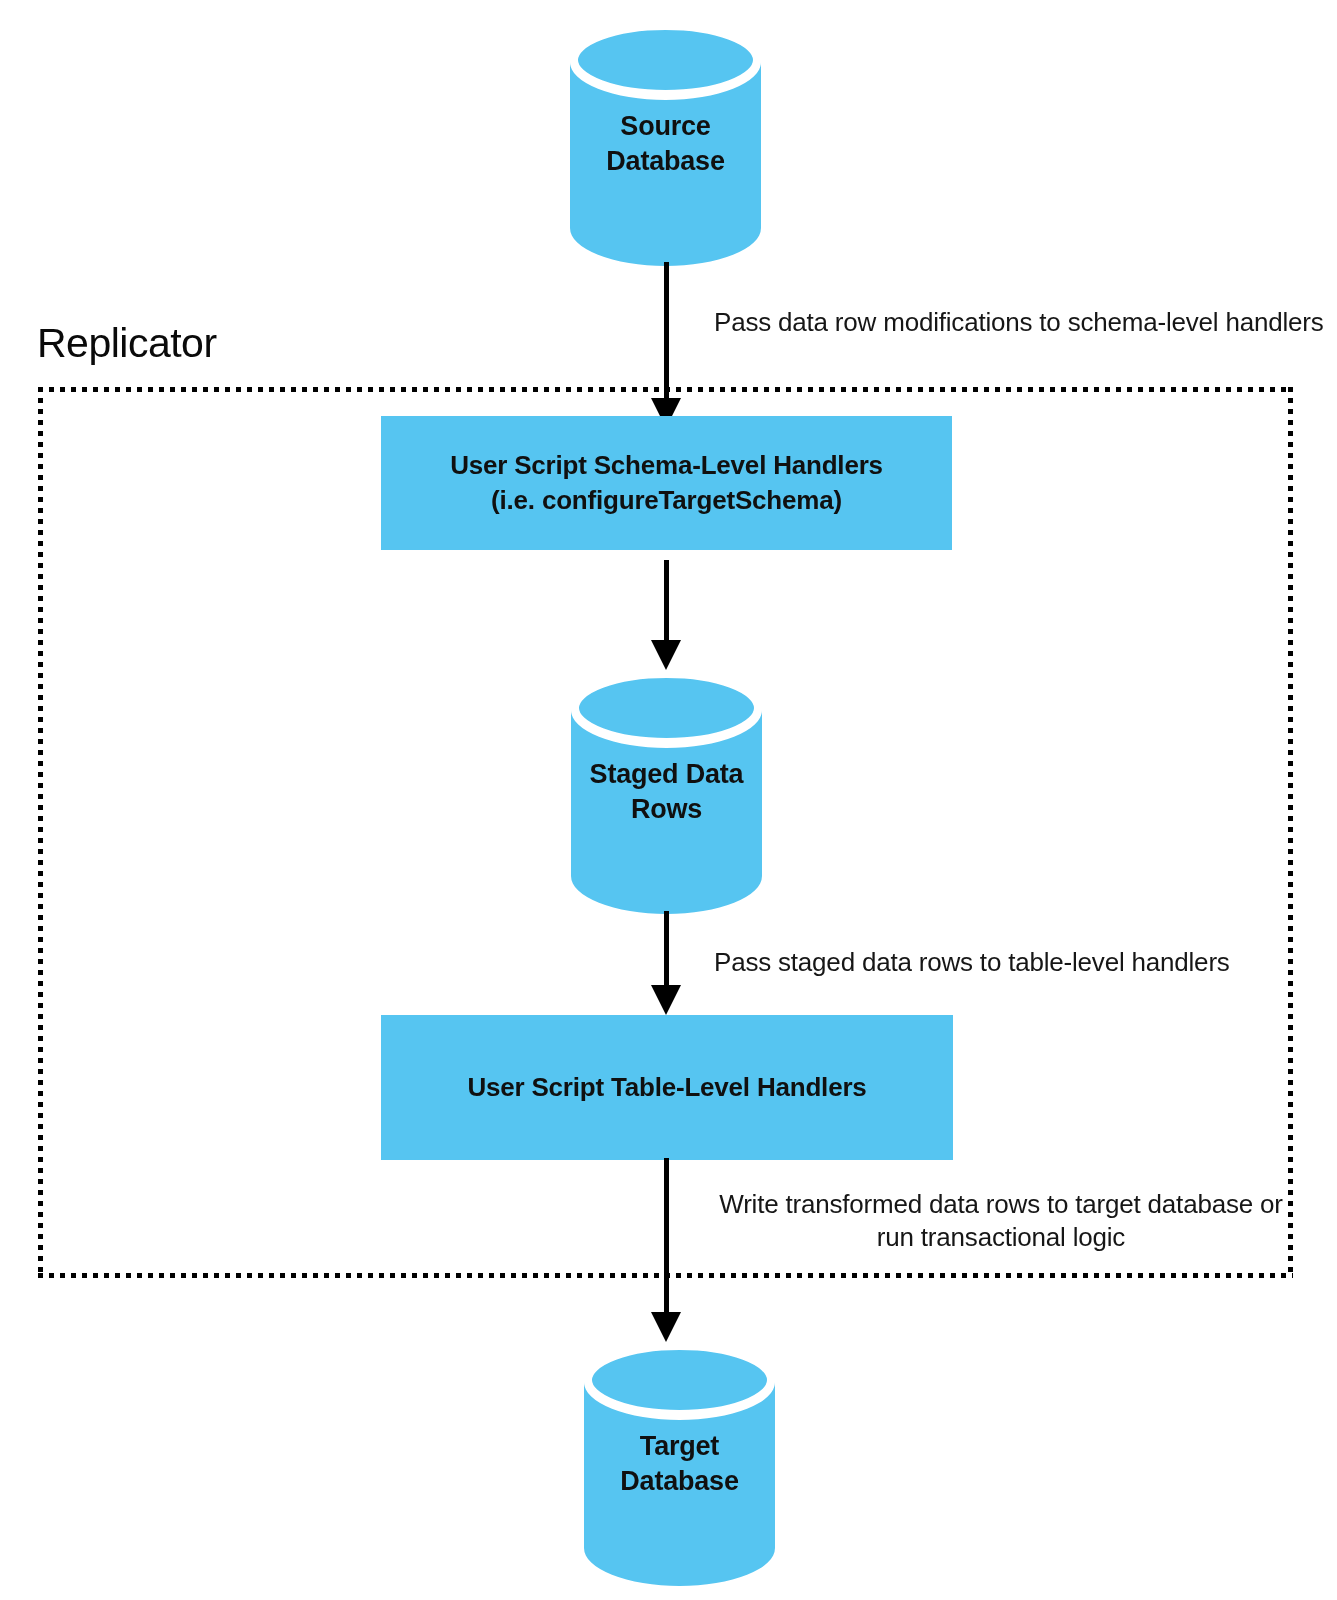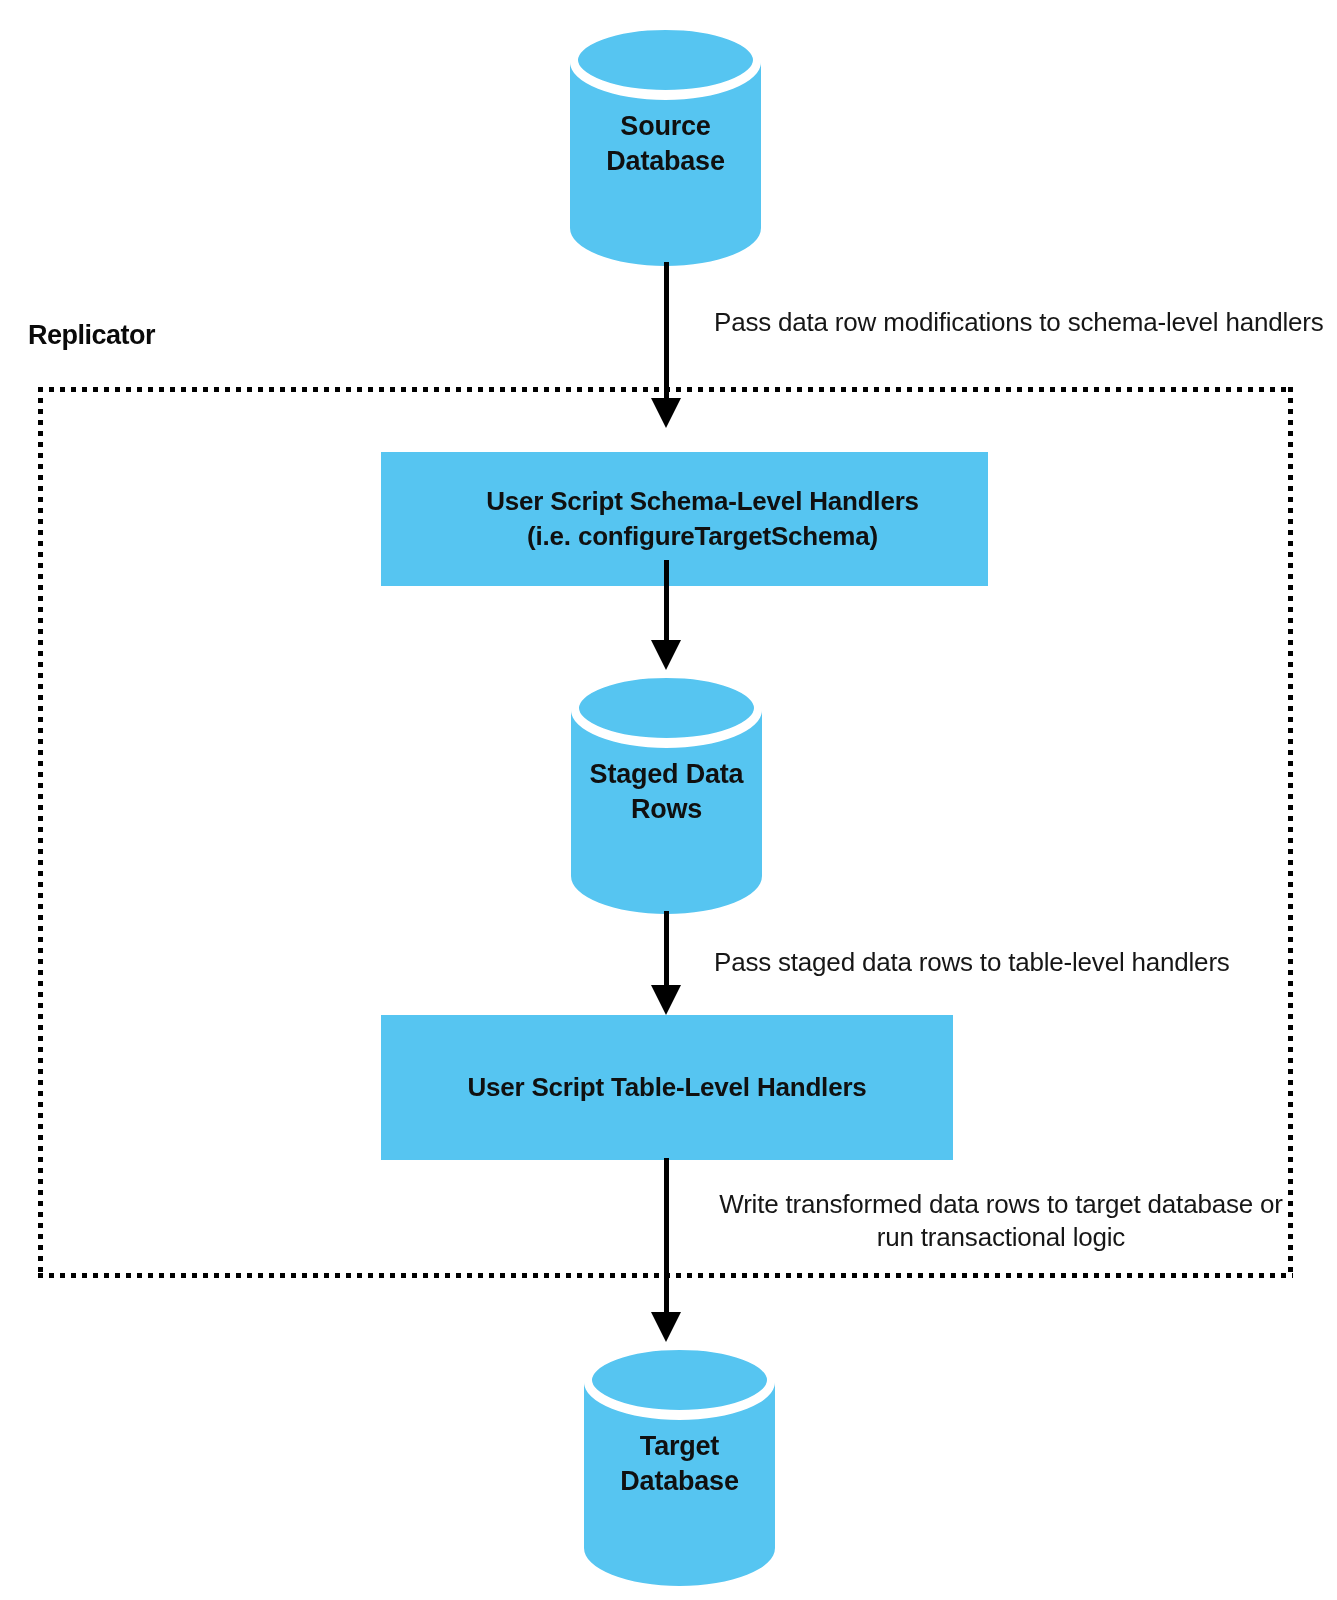--- a/index.html
+++ b/index.html
@@ -9,24 +9,24 @@
     height: 1600px;
     background: #ffffff;
     font-family: "Liberation Sans", "DejaVu Sans", sans-serif;
     color: #0d0d0d;
     overflow: hidden;
   }
 
   
   .replicator-title {
     position: absolute;
-    left: 28px;
+    left: 37px;
     top: 320px;
-    font-size: 27px;
-    font-weight: bold;
+    font-size: 41px;
+    font-weight: normal;
     letter-spacing: -0.5px;
     color: #0a0a0a;
   }
   .replicator-box {
     position: absolute;
     left: 38px;
     top: 387px;
     width: 1255px;
     height: 891px;
     background-image:
@@ -60,21 +60,21 @@
   .process {
     position: absolute;
     background: var(--accent, #56c5f1);
     display: flex; flex-direction: column;
     align-items: center; justify-content: center;
     text-align: center;
     font-size: 26px; font-weight: bold; line-height: 35px;
     letter-spacing: -0.2px;
     color: #101010;
   }
-  .process-schema { left: 381px; top: 452px; width: 571px; height: 134px; padding-left: 36px; }
+  .process-schema { left: 381px; top: 416px; width: 571px; height: 134px; }
   .process-table  { left: 381px; top: 1015px; width: 572px; height: 145px; }
 
   
   .arrow {
     position: absolute;
     width: 30px;
     display: flex; flex-direction: column; align-items: center;
   }
   .arrow .shaft { width: 5px; flex: 1 1 auto; background: #000; }
   .arrow .head {

